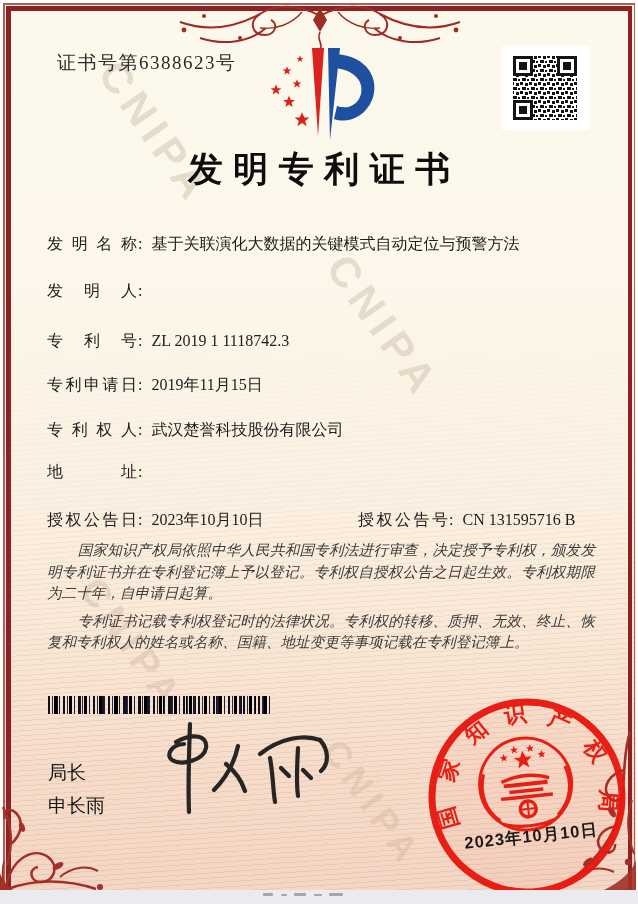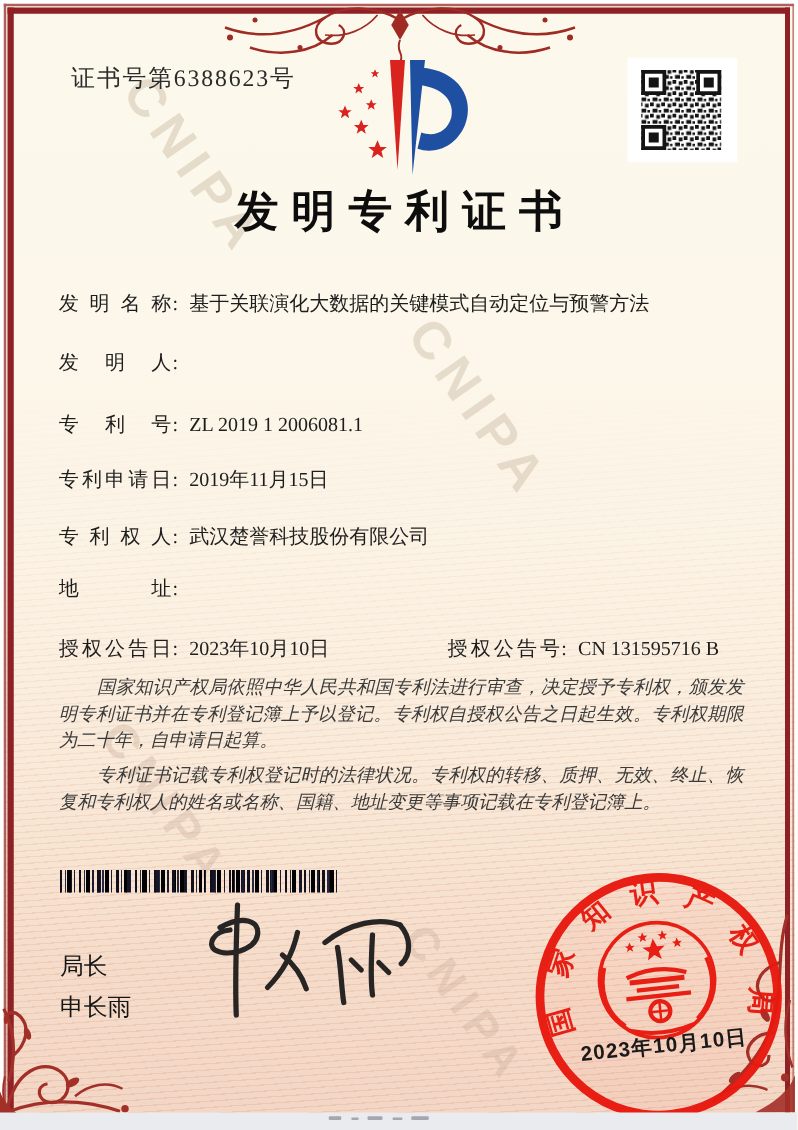--- a/index.html
+++ b/index.html
@@ -190,21 +190,21 @@
     </div>
 
     <div class="field-row" style="top:280px">
       <span class="flabel">发明人</span>
         <span class="colon">:</span>
     </div>
 
     <div class="field-row" style="top:330px">
       <span class="flabel">专利号</span>
         <span class="colon">:</span>
-      <div class="fvalue">ZL 2019 1 2006081.1</div>
+      <div class="fvalue">ZL 2019 1 1118742.3</div>
     </div>
 
     <div class="field-row" style="top:374px">
       <span class="flabel">专利申请日</span>
         <span class="colon">:</span>
       <div class="fvalue">2019年11月15日</div>
     </div>
 
     <div class="field-row" style="top:419px">
       <span class="flabel">专利权人</span>

